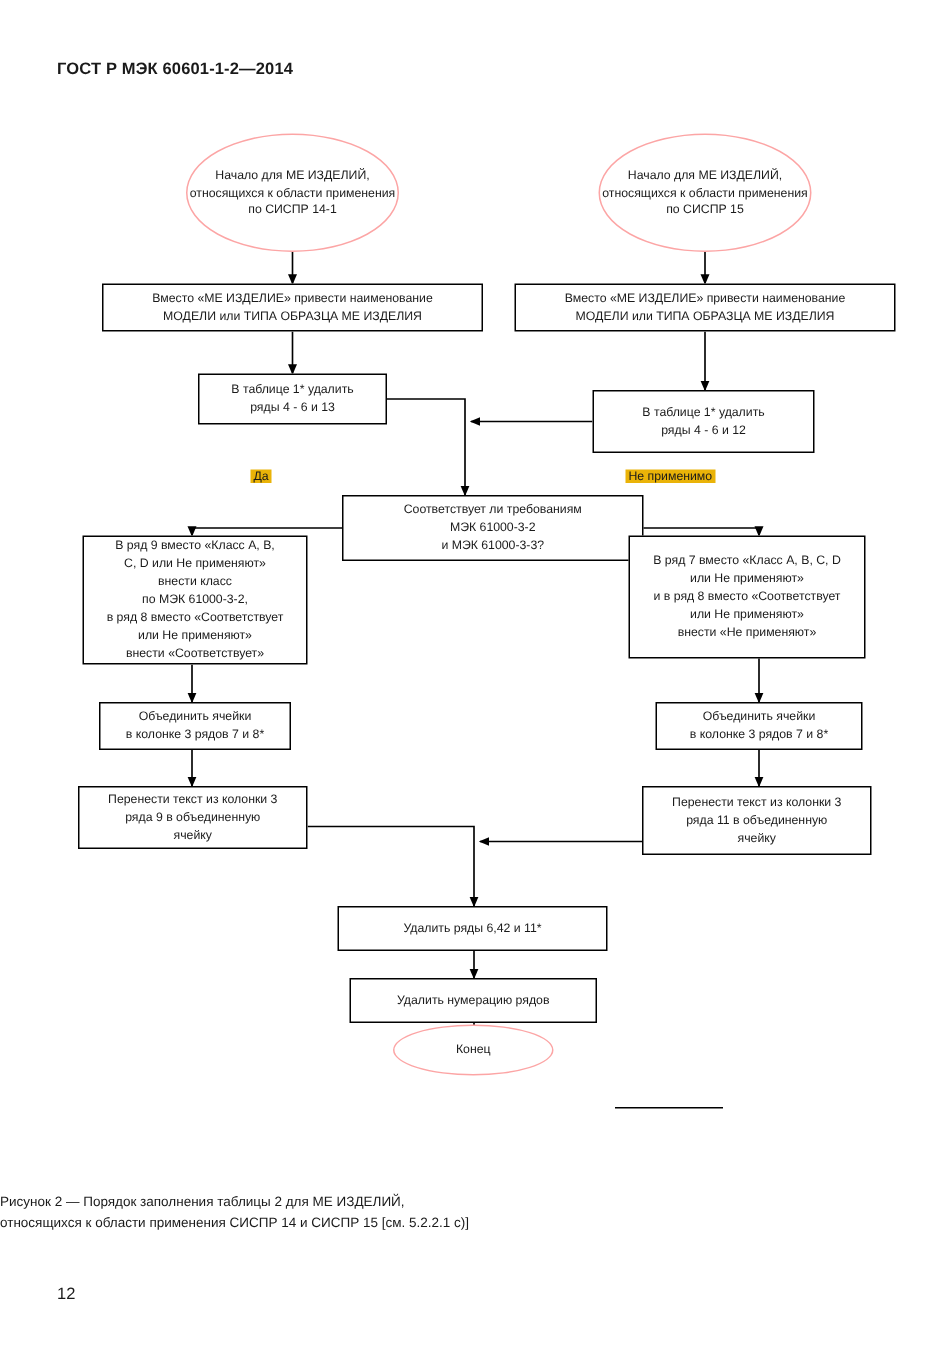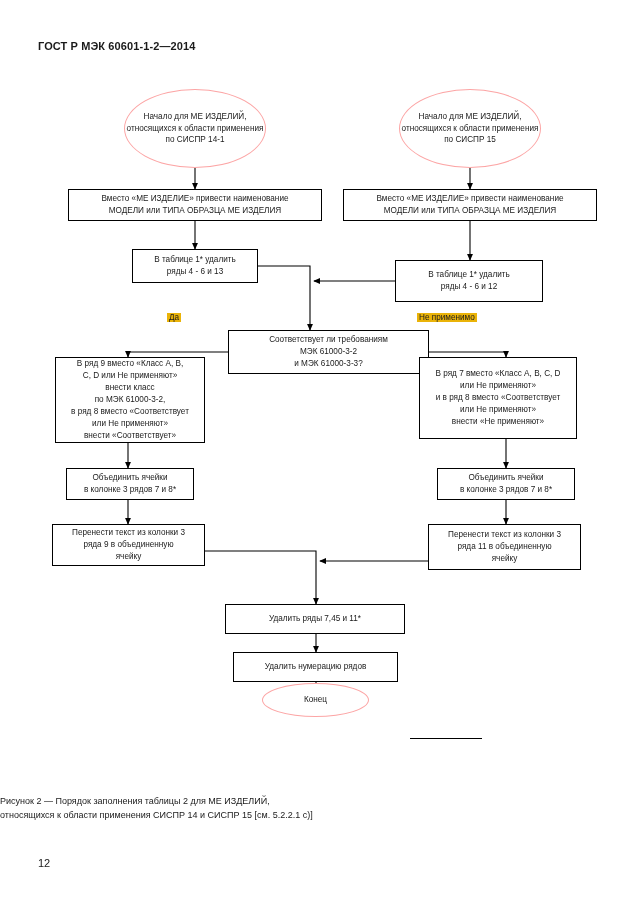--- a/index.html
+++ b/index.html
@@ -227,21 +227,21 @@
 ячейку</span>
   </div>
 
   <div class="node" style="left:428px; top:524px; width:153px; height:46px;">
     <span class="txt">Перенести текст из колонки 3
 ряда 11 в объединенную
 ячейку</span>
   </div>
 
   <div class="node" style="left:225px; top:604px; width:180px; height:30px;">
-    <span class="txt">Удалить ряды 7,45 и 11*</span>
+    <span class="txt">Удалить ряды 6,42 и 11*</span>
   </div>
 
   <div class="node" style="left:233px; top:652px; width:165px; height:30px;">
     <span class="txt">Удалить нумерацию рядов</span>
   </div>
 
   <div class="ellipse" style="left:262px; top:683px; width:107px; height:34px;text-align:right;">
     <span class="txt">Конец</span>
   </div>
 

